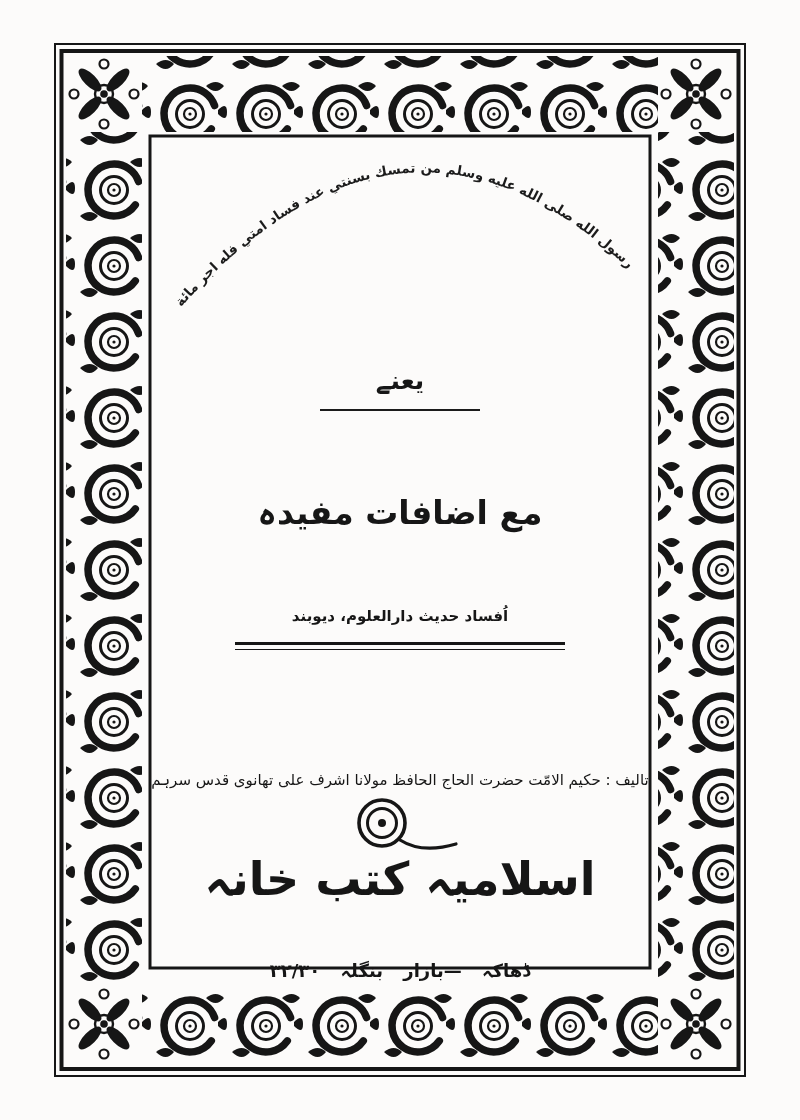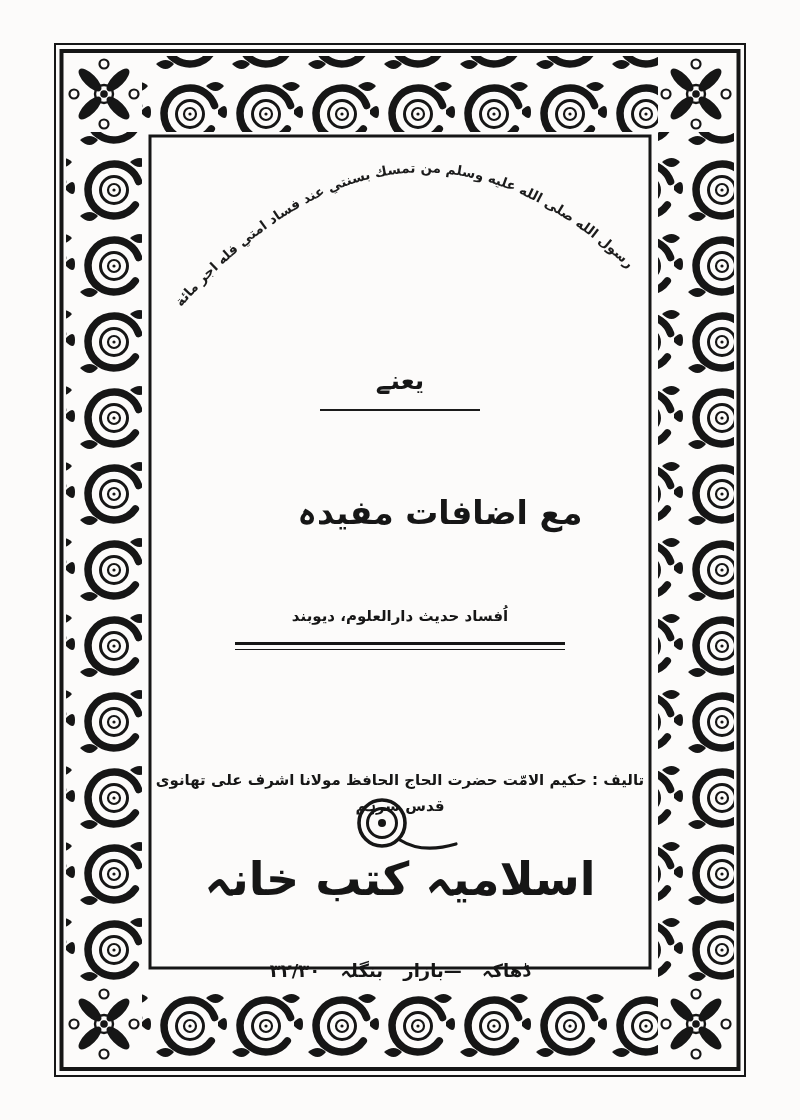--- a/index.html
+++ b/index.html
@@ -40,37 +40,37 @@
 
   .yaani-wrap { top: 230px; }
   .yaani {
     display: inline-block;
     font-size: 25px; font-weight: bold;
     padding: 0 56px 14px 56px;
     border-bottom: 2.5px solid #1b1b1b;
   }
 
   .subtitle  { top: 288px; font-size: 40px; font-weight: bold; line-height: 1.5; }
-  .additions { top: 352px; font-size: 33px; font-weight: bold; line-height: 1.5; padding-left: 40px; }
+  .additions { top: 352px; font-size: 33px; font-weight: bold; line-height: 1.5; }
 
   .author1 { top: 432px; font-size: 15px; font-weight: 600; line-height: 1.7; }
   .author2 { top: 468px; font-size: 15px; font-weight: 600; line-height: 1.7; }
 
   .double-rule {
     top: 506px;
     left: 50% !important;
     width: 330px; height: 4px;
     margin-left: -165px;
     border-top: 3px solid #161616;
     border-bottom: 1.8px solid #161616;
   }
 
   .second-title { top: 524px; font-size: 58px; font-weight: bold; line-height: 1.4; }
 
-  .compiler { top: 632px; font-size: 15px; font-weight: 700; line-height: 1.7; }
+  .compiler { top: 632px; font-size: 15px; font-weight: 400; line-height: 1.7; }
 
   .circles { top: 658px; left: 50% !important; width: 112px; height: 64px; margin-left: -50px; }
 
   .publisher { top: 710px; font-size: 46px; font-weight: bold; line-height: 1.45; }
 
   .address { top: 824px; font-size: 18px; font-weight: bold; direction: ltr; }
   .address span { display: inline-block; margin: 0 7px; unicode-bidi: isolate; }
 </style>
 </head>
 <body>

